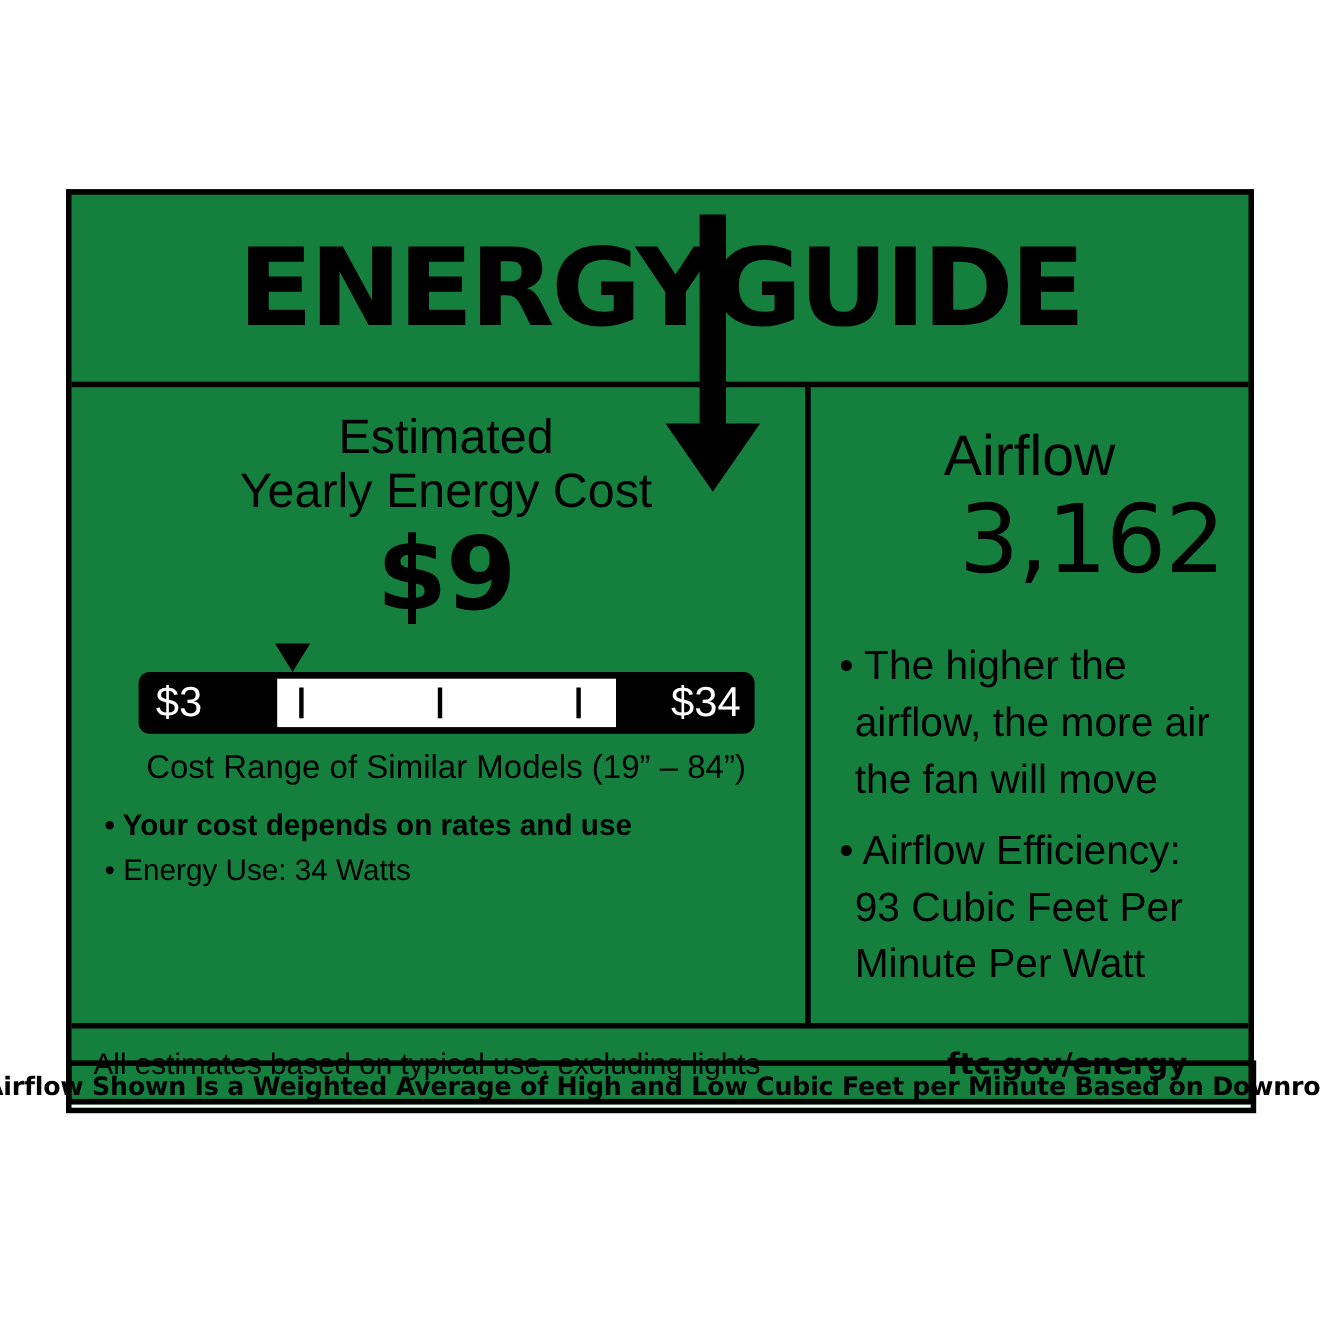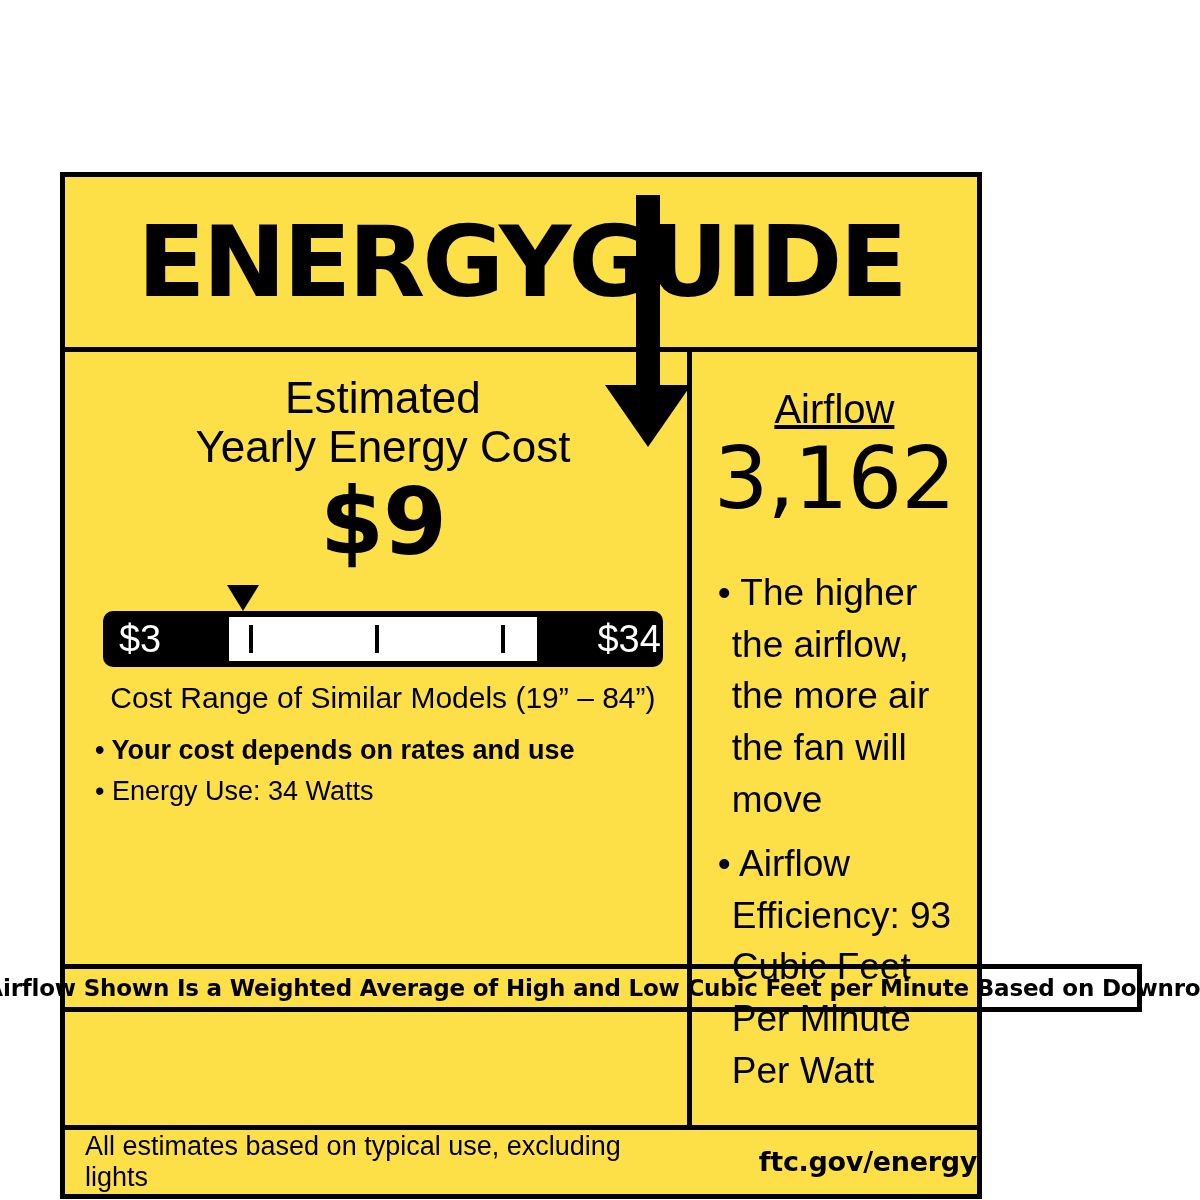--- a/index.html
+++ b/index.html
@@ -10,24 +10,24 @@
     height: 1200px;
     font-family: "Liberation Sans", sans-serif;
     color: #000000;
     -webkit-font-smoothing: antialiased;
   }
 
   #label {
     position: absolute;
     left: 60px;
     top: 172px;
-    width: 922px;
+    width: 1080px;
     box-sizing: border-box;
     border: 5px solid #000;
-    background: #fde047;
+    background: #15803d;
   }
 
   
   .header {
     position: relative;
     height: 170px;
     border-bottom: 5px solid #000;
     overflow: visible;
   }
   .eg-title {
@@ -145,21 +145,21 @@
   .range-low {
     position: absolute;
     left: 16px;
     top: 6px;
     font-size: 38px;
     color: #fff;
     line-height: 44px;
   }
   .range-high {
     position: absolute;
-    right: 2px;
+    right: 12px;
     top: 6px;
     font-size: 38px;
     color: #fff;
     line-height: 44px;
   }
   .marker {
     position: absolute;
     left: 124px;
     top: -26px;
     width: 0;
@@ -182,23 +182,22 @@
     font-size: 27px;
     line-height: 1.42;
     margin-bottom: 3px;
   }
   .bullets .bullet.bold {
     font-weight: bold;
   }
 
   
   .airflow-label {
-    font-size: 40px;
+    font-size: 52px;
     line-height: 1.05;
-    text-decoration: underline;
   }
   .airflow-value {
     font-family: "DejaVu Sans", sans-serif;
     font-weight: 400;
     font-size: 86px;
     line-height: 1.08;
     margin-top: 2px;
     letter-spacing: -1px;
     text-align: right;
   }
@@ -226,21 +225,21 @@
     align-items: center;
     height: 64px;
   }
   .footer-note {
     flex: 1;
     font-size: 27px;
     padding-left: 20px;
   }
   .footer-url {
     width: 330px;
-    text-align: right;
+    text-align: center;
     font-size: 27px;
     font-weight: bold;
     font-family: "DejaVu Sans", sans-serif;
     letter-spacing: -0.3px;
   }
 
   
   #bottom-strip {
     position: absolute;
     left: 60px;

